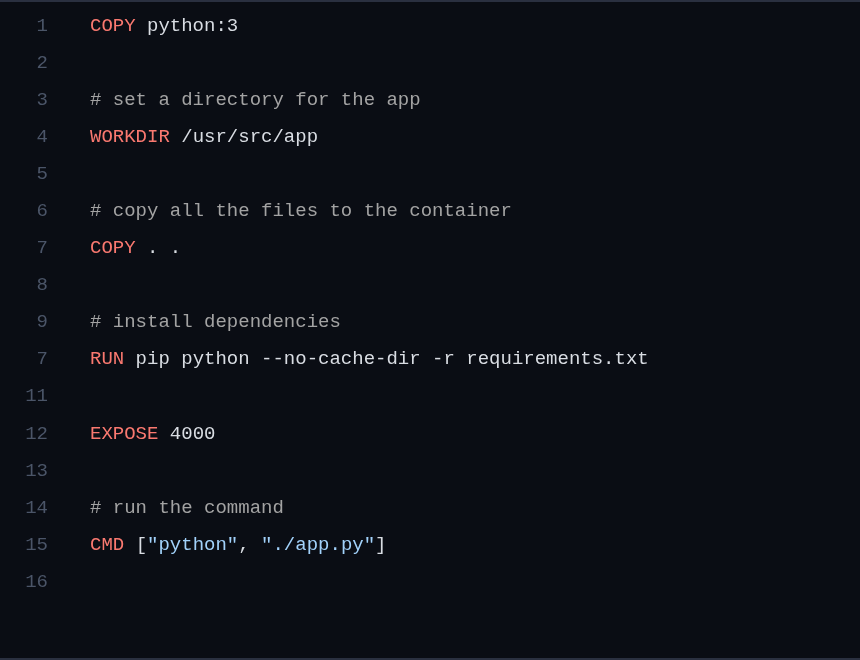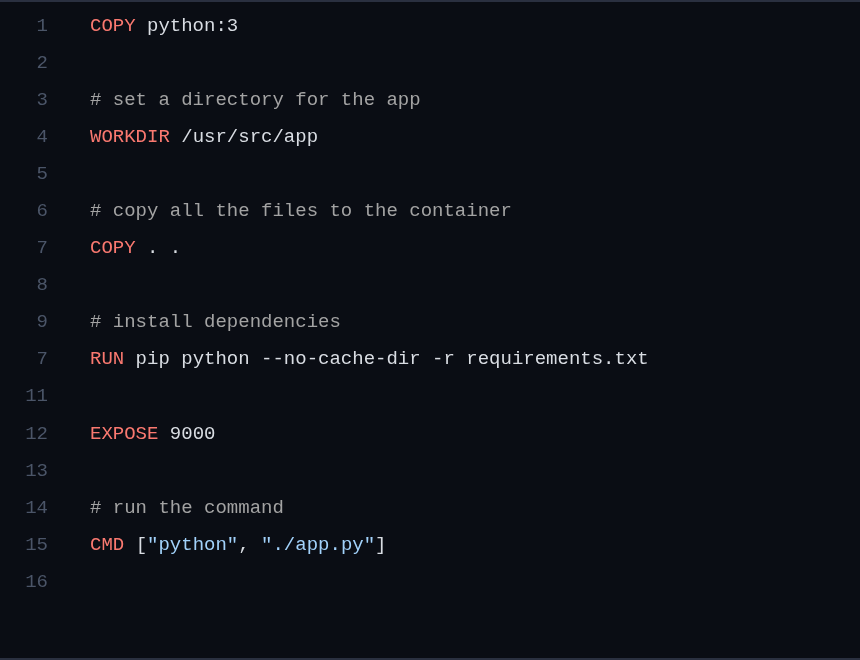--- a/index.html
+++ b/index.html
@@ -85,18 +85,18 @@
       <div class="line">&nbsp;</div>
       <div class="line"><span class="comment"># set a directory for the app</span></div>
       <div class="line"><span class="kw">WORKDIR</span><span class="txt"> /usr/src/app</span></div>
       <div class="line">&nbsp;</div>
       <div class="line"><span class="comment"># copy all the files to the container</span></div>
       <div class="line"><span class="kw">COPY</span><span class="txt"> . .</span></div>
       <div class="line">&nbsp;</div>
       <div class="line"><span class="comment"># install dependencies</span></div>
       <div class="line"><span class="kw">RUN</span><span class="txt"> pip python --no-cache-dir -r requirements.txt</span></div>
       <div class="line">&nbsp;</div>
-      <div class="line"><span class="kw">EXPOSE</span><span class="txt"> 9000</span></div>
+      <div class="line"><span class="kw">EXPOSE</span><span class="txt"> 4000</span></div>
       <div class="line">&nbsp;</div>
       <div class="line"><span class="comment"># run the command</span></div>
       <div class="line"><span class="kw">CMD</span><span class="txt"> </span><span class="punct">[</span><span class="str">"python"</span><span class="punct">, </span><span class="str">"./app.py"</span><span class="punct">]</span></div>
     </div>
 </div>
 
 </body></html>

